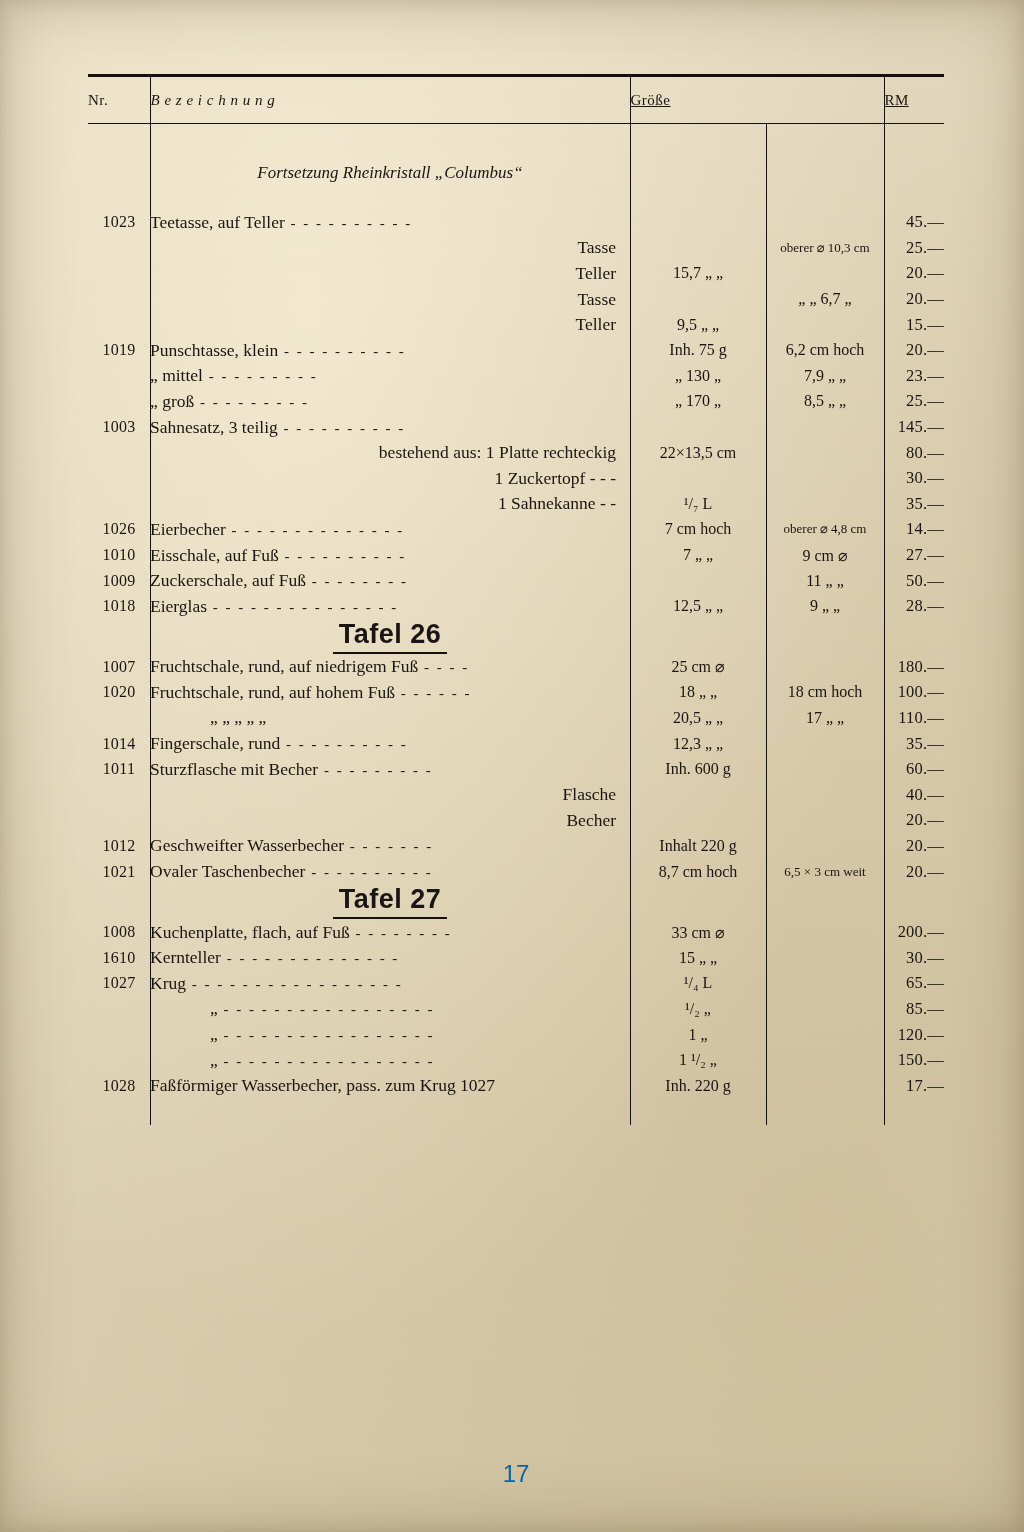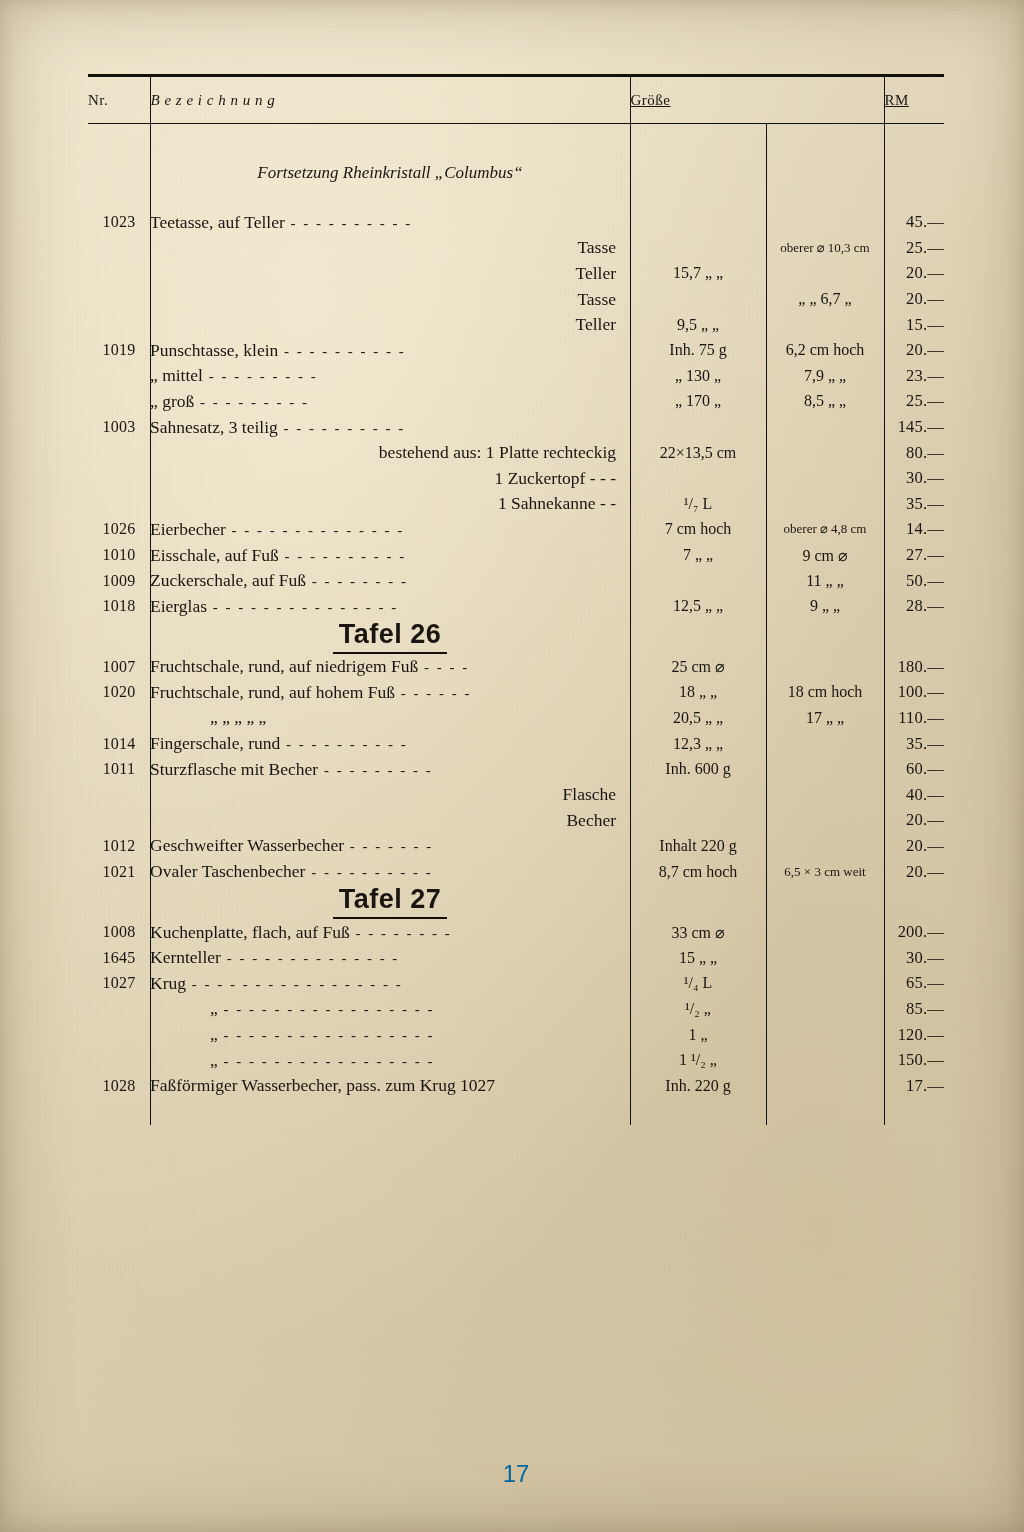--- a/index.html
+++ b/index.html
@@ -433,21 +433,21 @@
       </tbody>
         <tbody id="rows-27">
           <tr class="row">
             <td class="cell-nr">1008</td>
             <td class="cell-desc"><span>Kuchenplatte, flach, auf Fuß</span><span class="leader"> - - - - - - - -</span></td>
             <td class="cell-size">33  cm   ⌀</td>
             <td class="cell-size"></td>
             <td class="cell-rm">200.—</td>
           </tr>
           <tr class="row">
-            <td class="cell-nr">1645</td>
+            <td class="cell-nr">1610</td>
             <td class="cell-desc"><span>Kernteller</span><span class="leader"> - - - - - - - - - - - - - -</span></td>
             <td class="cell-size">15    „     „</td>
             <td class="cell-size"></td>
             <td class="cell-rm">30.—</td>
           </tr>
           <tr class="row">
             <td class="cell-nr">1027</td>
             <td class="cell-desc"><span>Krug</span><span class="leader"> - - - - - - - - - - - - - - - - -</span></td>
             <td class="cell-size">¹/₄  L</td>
             <td class="cell-size"></td>

